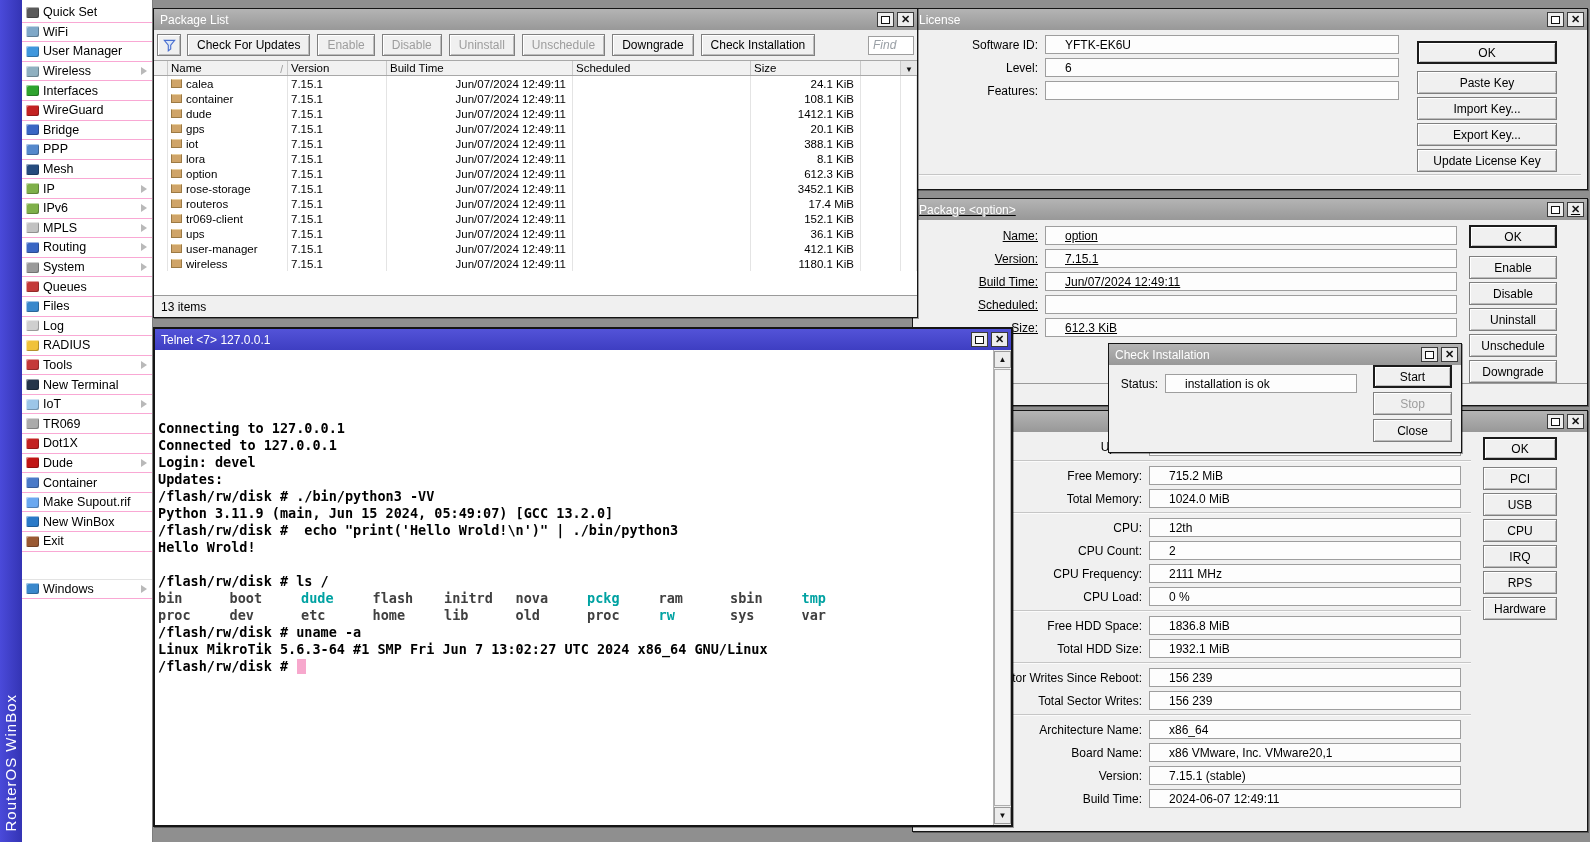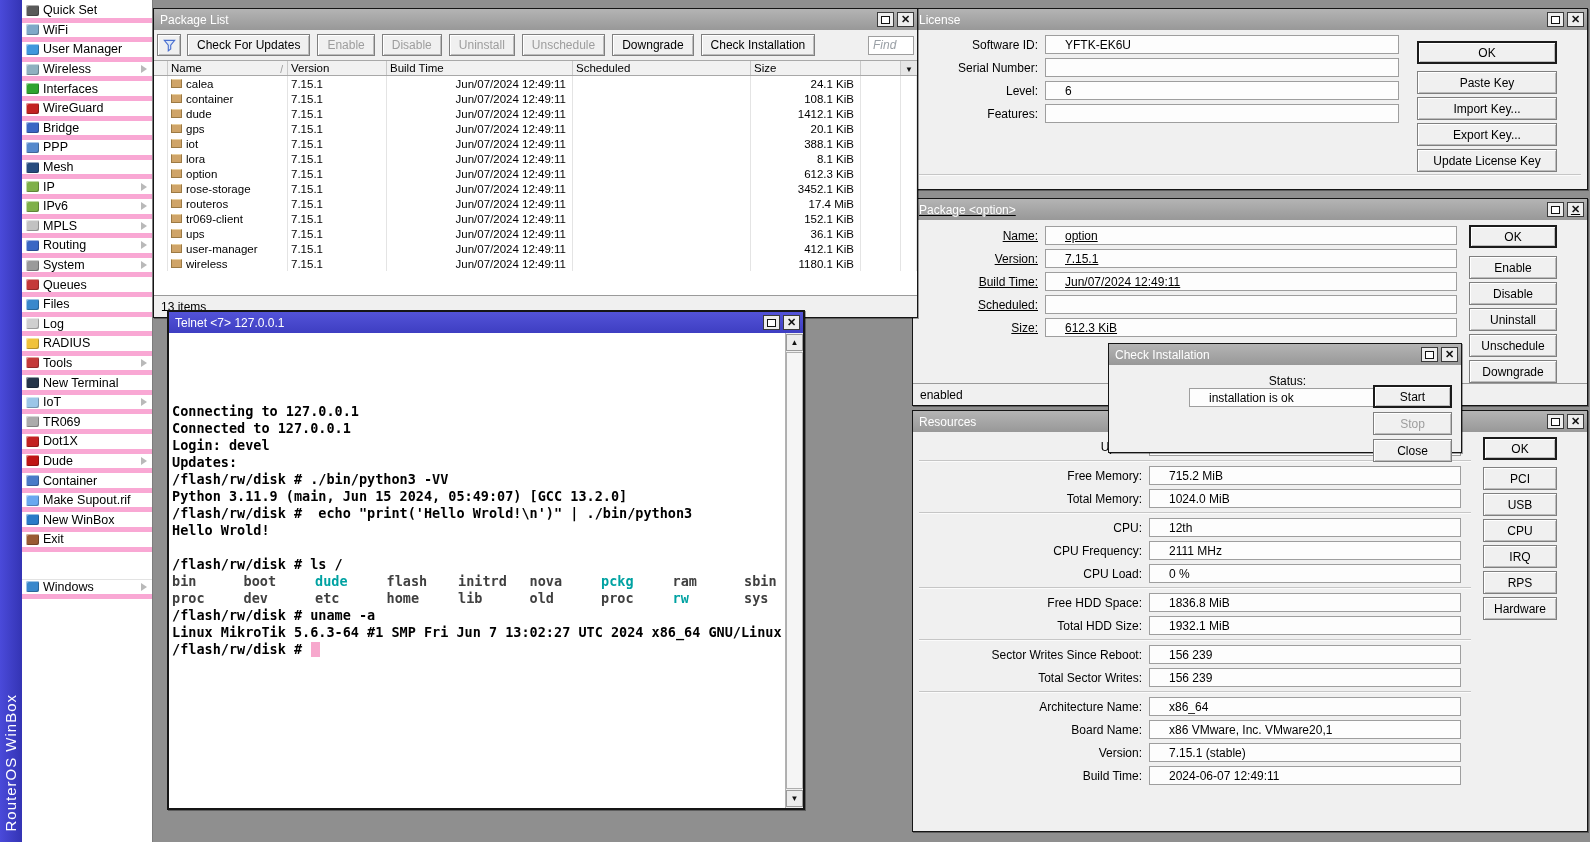--- a/index.html
+++ b/index.html
@@ -11,21 +11,21 @@
   }
   
   .brand { position:absolute; left:0; top:0; width:22px; height:842px;
     background:linear-gradient(90deg,#4a4ada,#3434b4); z-index:6; }
   .brand span { position:absolute; bottom:10px; left:2px; writing-mode:vertical-rl;
     transform:rotate(180deg); color:#fff; font-size:15px; letter-spacing:1px; }
   
   .sidebar { position:absolute; left:22px; top:0; width:131px; height:842px;
     background:#fff; border-right:1px solid #7c7c7c; z-index:6; padding-top:3px; }
   .side-item { height:19.6px; display:flex; align-items:center; gap:4px;
-    padding-left:4px; border-bottom:5px solid #f9a8d4; font-size:12.5px; cursor:default; }
+    padding-left:4px; border-bottom:1px solid #f9a8d4; font-size:12.5px; cursor:default; }
   .sicon { width:13px; height:11px; border-radius:2px; flex:none;
     box-shadow: inset 1px 1px 0 rgba(255,255,255,.5), inset -1px -1px 0 rgba(0,0,0,.25); }
   .slabel { white-space:nowrap; overflow:hidden; }
   .sarrow { margin-left:auto; margin-right:5px; width:0; height:0; flex:none;
     border-top:4px solid transparent; border-bottom:4px solid transparent;
     border-left:6px solid #b9b9b9; }
   .side-gap { height:28px; border-bottom:1px solid #e3e3e3; }
   
   .win { position:absolute; background:#f0f0f0; border:1px solid #151515;
     box-shadow:1px 1px 0 rgba(0,0,0,.35); }
@@ -54,32 +54,32 @@
   .btncol { position:absolute; right:30px; top:21px; display:flex; flex-direction:column; }
   
   .lic .flabel { width:132px; } .lic .field { width:354px; flex:none; }
   .pkg .flabel { width:132px; } .pkg .field { width:412px; flex:none; }
   .res .flabel { width:236px; } .res .field { width:312px; flex:none; }
   #win-license   { left:912px; top:8px;   width:676px; height:182px; z-index:1; }
   #win-package   { left:912px; top:198px; width:676px; height:208px; z-index:1;text-decoration:underline; }
   #win-resources { left:912px; top:410px; width:676px; height:422px; z-index:1; }
   #win-check     { left:1108px; top:343px; width:354px; height:110px; z-index:2; }
   #win-pkglist   { left:153px; top:8px;   width:765px; height:310px; z-index:3; }
-  #win-telnet    { left:153px; top:310px; width:638px; height:500px; z-index:4; border-width:2px;margin-left:14px; }
+  #win-telnet    { left:153px; top:327px; width:860px; height:500px; z-index:4; border-width:2px; }
   .lic-fields { padding-top:3px; } .pkg-fields { padding-top:4px; }
   .res-groups { padding-top:3px; }
   .rdiv { height:2px; border-top:1px solid #c6c6c6; border-bottom:1px solid #fbfbfb;
     margin:2px 8px 2px 6px; width:552px; }
   .licdiv { position:absolute; left:6px; right:6px; bottom:13px; height:2px;
     border-top:1px solid #c6c6c6; border-bottom:1px solid #fbfbfb; }
   .statusbar { position:absolute; left:0; right:0; bottom:0; height:22px;
     border-top:1px solid #9a9a9a; display:flex; align-items:center;
     padding:0 7px; font-size:12px; background:#f0f0f0; }
   
-  .chkrow { display:flex; align-items:center; margin-top:9px;flex-direction:column; }
+  .chkrow { display:flex; align-items:center; margin-top:9px; }
   .chkrow .flabel { width:56px; }
   .chkrow .field { width:192px; flex:none; }
   .chkbtns { position:absolute; right:9px; top:21px; width:79px; display:flex; flex-direction:column; }
   
   .pltb { display:flex; align-items:center; padding:4px 3px; gap:6px; height:30px; }
   .tbbtn { height:22px; padding:0 9px; }
   .filterbtn { width:24px; height:22px; padding:0; }
   .findbox { width:46px; height:19px; border:1px solid #9e9e9e; background:#fff;
     font-style:italic; font-size:12px; padding:0 4px; color:#333;
     font-family:"Liberation Sans",sans-serif; }
@@ -269,24 +269,20 @@
           <span class="maxg"></span>
         </span>
       <span class="wctl closeg"></span>
     </div>
     <div class="lic-fields">
         <div class="frow">
           <span class="flabel">Software ID:</span>
           <div class="field">YFTK-EK6U</div>
         </div>
         <div class="frow">
-          <span class="flabel">Serial Number:</span>
-          <div class="field"></div>
-        </div>
-        <div class="frow">
           <span class="flabel">Level:</span>
           <div class="field">6</div>
         </div>
         <div class="frow">
           <span class="flabel">Features:</span>
           <div class="field"></div>
         </div>
       </div>
     <div class="btncol" style="width:140px">
         <div class="btn vbtn default" style="margin-top: 11px;">OK</div>
@@ -360,20 +356,24 @@
           <div class="field">715.2 MiB</div>
         </div>
         <div class="frow">
           <span class="flabel">Total Memory:</span>
           <div class="field">1024.0 MiB</div>
         </div>
         <div class="rdiv"></div>
         <div class="frow">
           <span class="flabel">CPU:</span>
           <div class="field">12th</div>
+        </div>
+        <div class="frow">
+          <span class="flabel">CPU Count:</span>
+          <div class="field">2</div>
         </div>
         <div class="frow">
           <span class="flabel">CPU Frequency:</span>
           <div class="field">2111 MHz</div>
         </div>
         <div class="frow">
           <span class="flabel">CPU Load:</span>
           <div class="field">0 %</div>
         </div>
         <div class="rdiv"></div>
@@ -429,21 +429,21 @@
       <span class="wctl">
           <span class="maxg"></span>
         </span>
       <span class="wctl closeg"></span>
     </div>
     <div class="chkrow">
       <span class="flabel">Status:</span>
       <div class="field">installation is ok</div>
     </div>
     <div class="chkbtns">
-        <div class="btn vbtn default" style="margin-top: 20px;">Start</div>
+        <div class="btn vbtn default" style="margin-top: 0;">Start</div>
         <div class="btn vbtn disabled" style="margin-top: 4px;">Stop</div>
         <div class="btn vbtn" style="margin-top: 4px;">Close</div>
       </div>
   </div>
 
   <div class="win" id="win-pkglist">
     <div class="tbar">
       <span class="ttl">Package List</span>
       <span class="wctl">
           <span class="maxg"></span>

